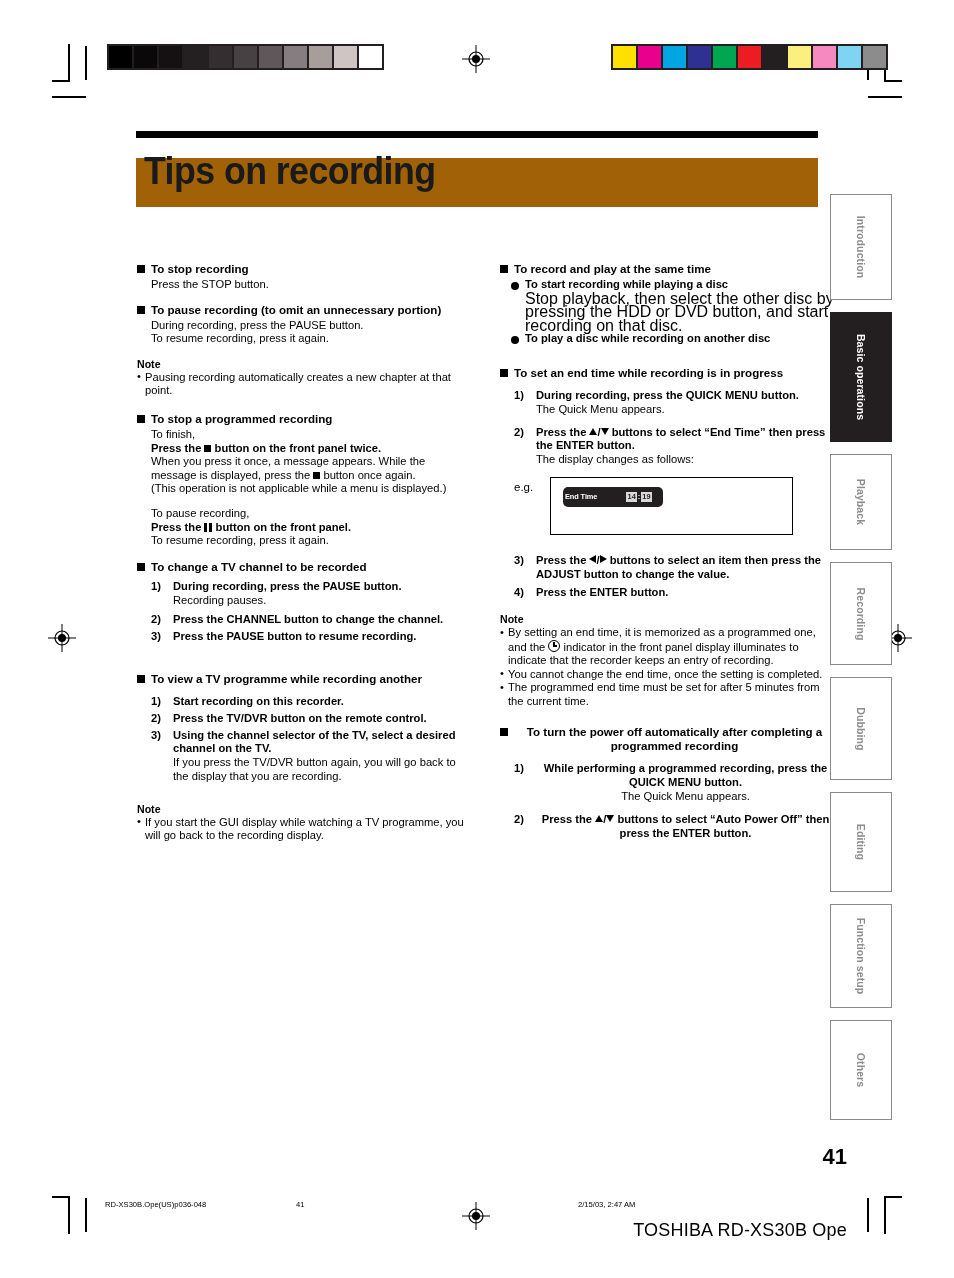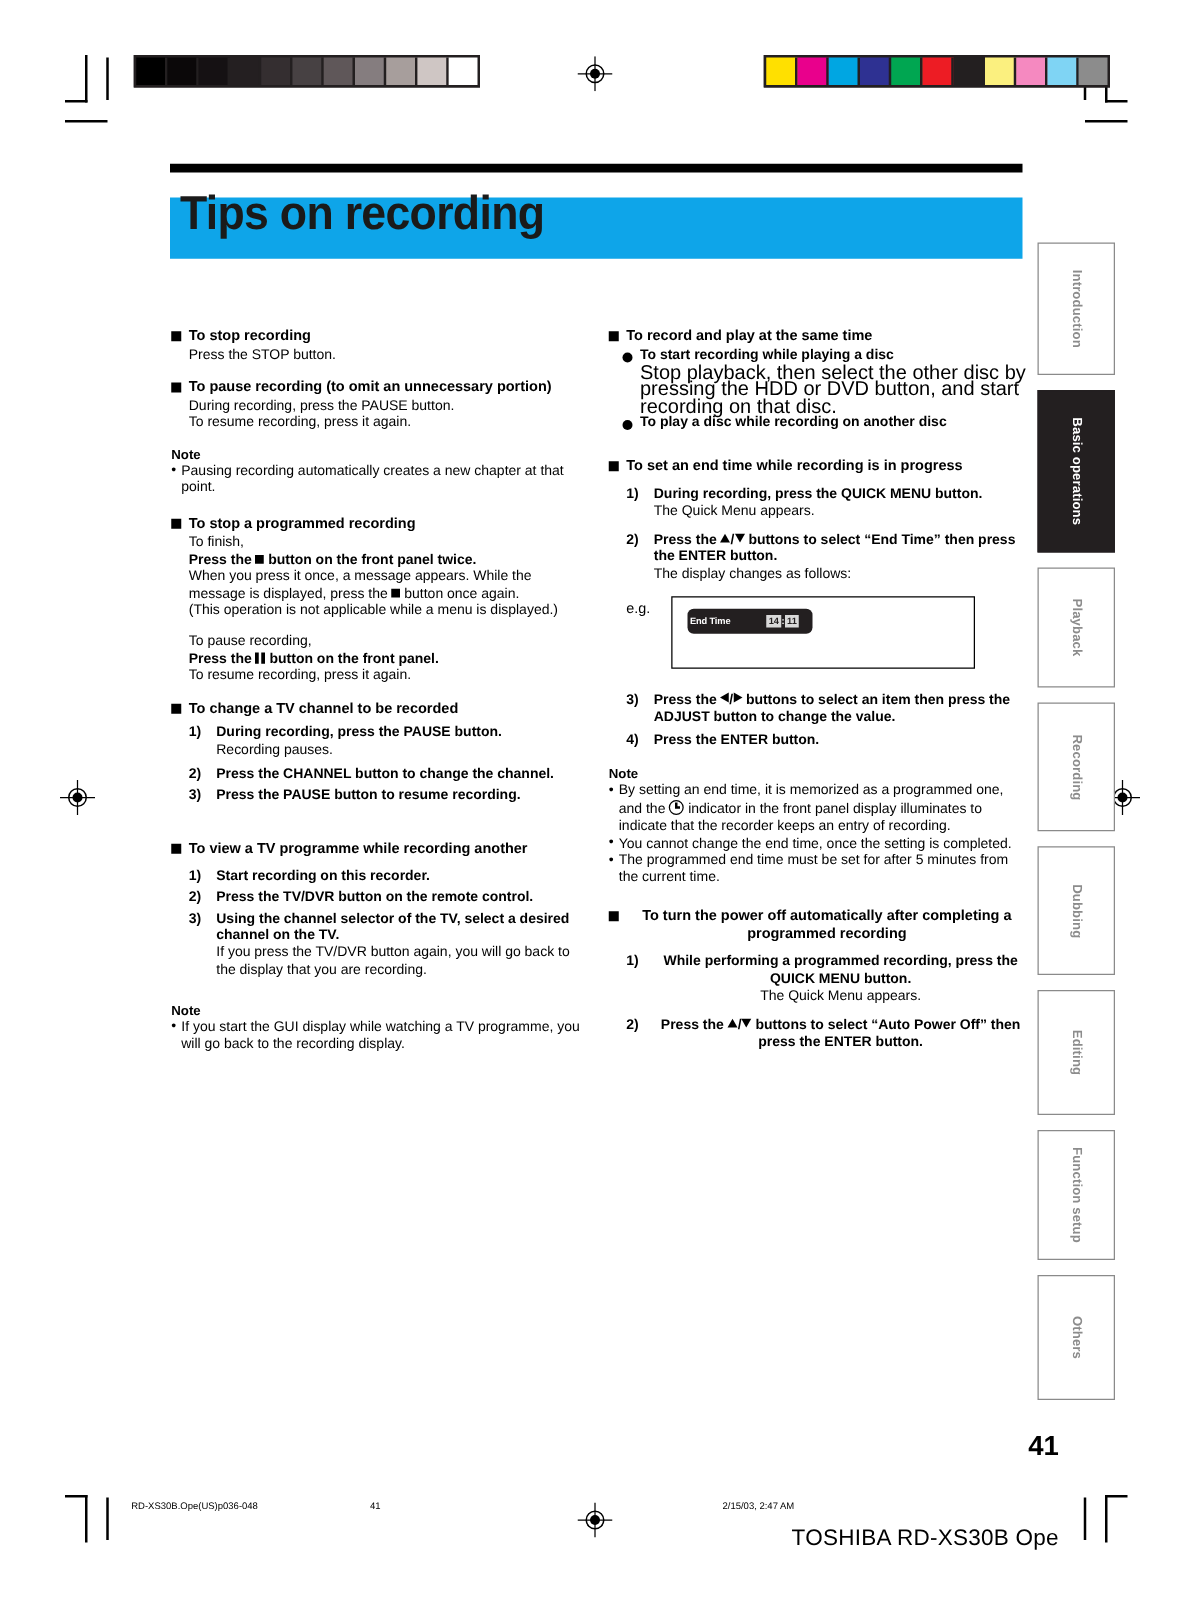--- a/index.html
+++ b/index.html
@@ -47,21 +47,21 @@
     width: 682px;
     height: 7px;
     background: #000;
   }
   .title-band {
     position: absolute;
     left: 136px;
     top: 158px;
     width: 682px;
     height: 49px;
-    background: #0ea5e9;
+    background: #a16207;
   }
   .title-band .title-text {
     position: absolute;
     left: 8px;
     top: -8px;
     font-size: 38px;
     font-weight: bold;
     letter-spacing: -0.6px;
     color: #1a1a1a;
     white-space: nowrap;
@@ -72,21 +72,21 @@
 
   .col {
     position: absolute;
     top: 262px;
     width: 330px;
     font-size: 11.2px;
     line-height: 13.6px;
     color: #000;
   }
   .col-left { left: 137px; }
-  .col-right { left: 487px; width: 335px; }
+  .col-right { left: 500px; width: 335px; }
 
   .blk { margin-bottom: 11px; }
 
   
   .h-sq {
     font-weight: bold;
     font-size: 11.6px;
     line-height: 14px;
     padding-left: 14px;
     position: relative;
@@ -551,21 +551,21 @@
       </div>
 
       <div class="eg-wrap">
         <div class="eg-label">e.g.</div>
         <div class="eg-box">
           <div class="osd">
             <span class="osd-label">End Time</span>
             <span class="osd-time">
               <span class="osd-seg">14</span>
               <span class="osd-colon">:</span>
-              <span class="osd-seg">11</span>
+              <span class="osd-seg">19</span>
             </span>
           </div>
         </div>
       </div>
 
       <div class="step" style="margin-top:11px;">
         <span class="num">3)</span>
         <span class="lead">Press the</span>
         <span class="g-lt"></span><span class="lead">/</span><span class="g-rt"></span>
         <span class="lead">buttons to select an item then press the ADJUST button to change the value.</span>

